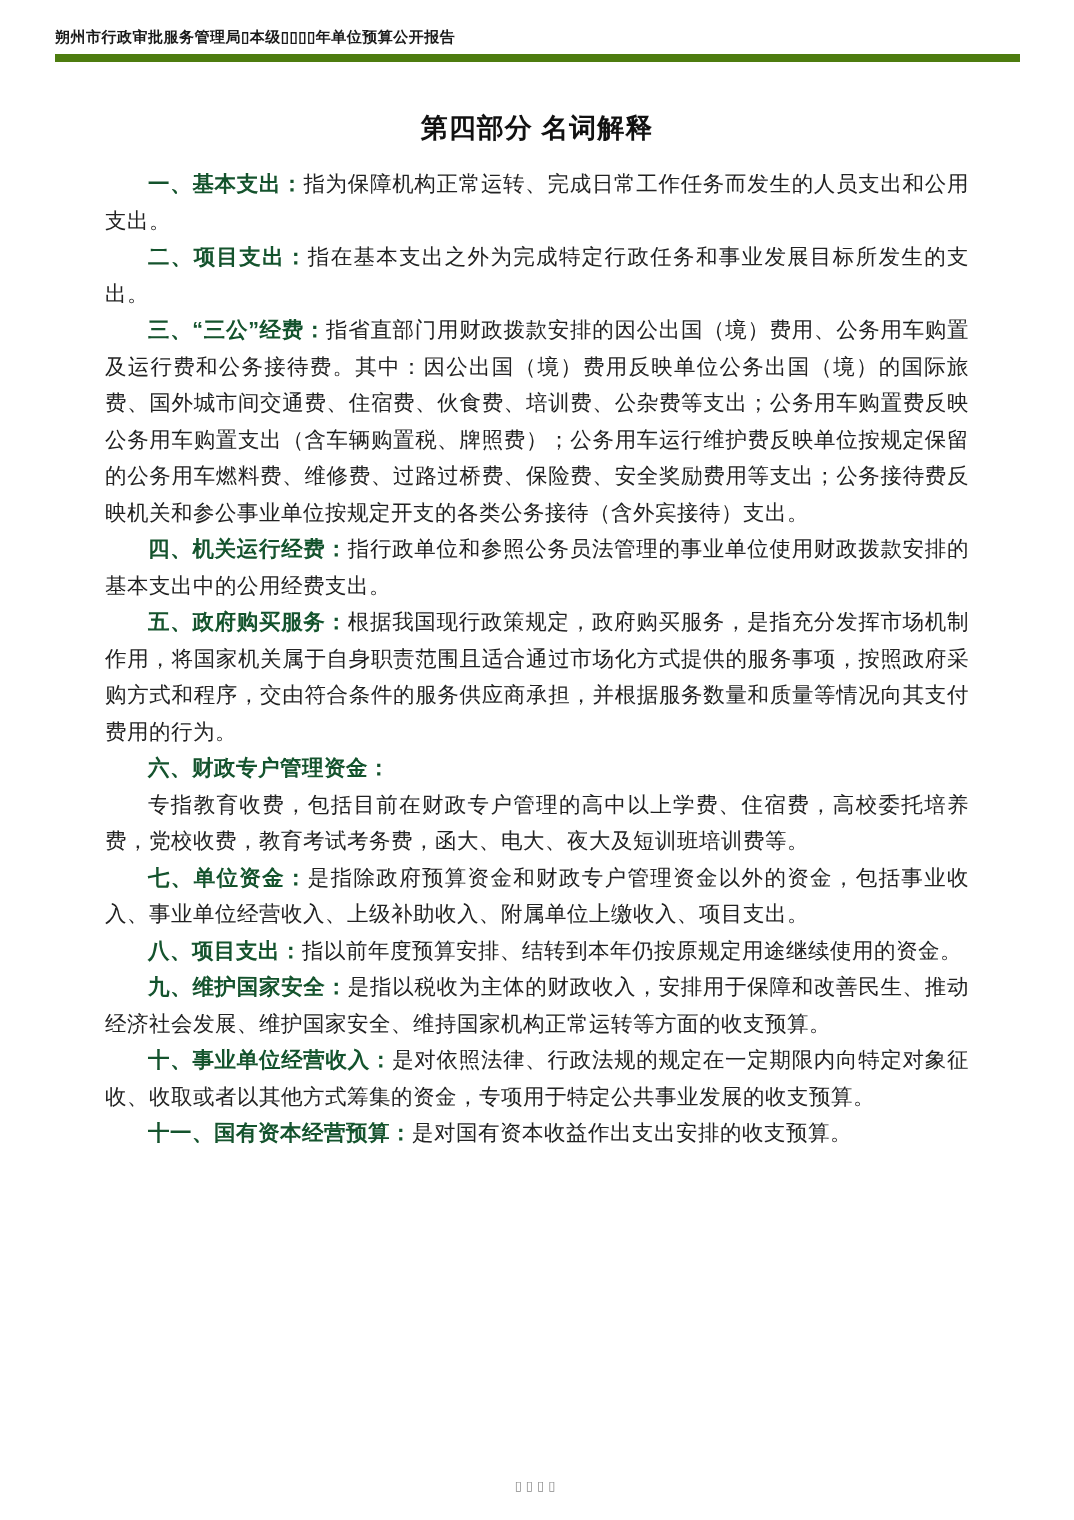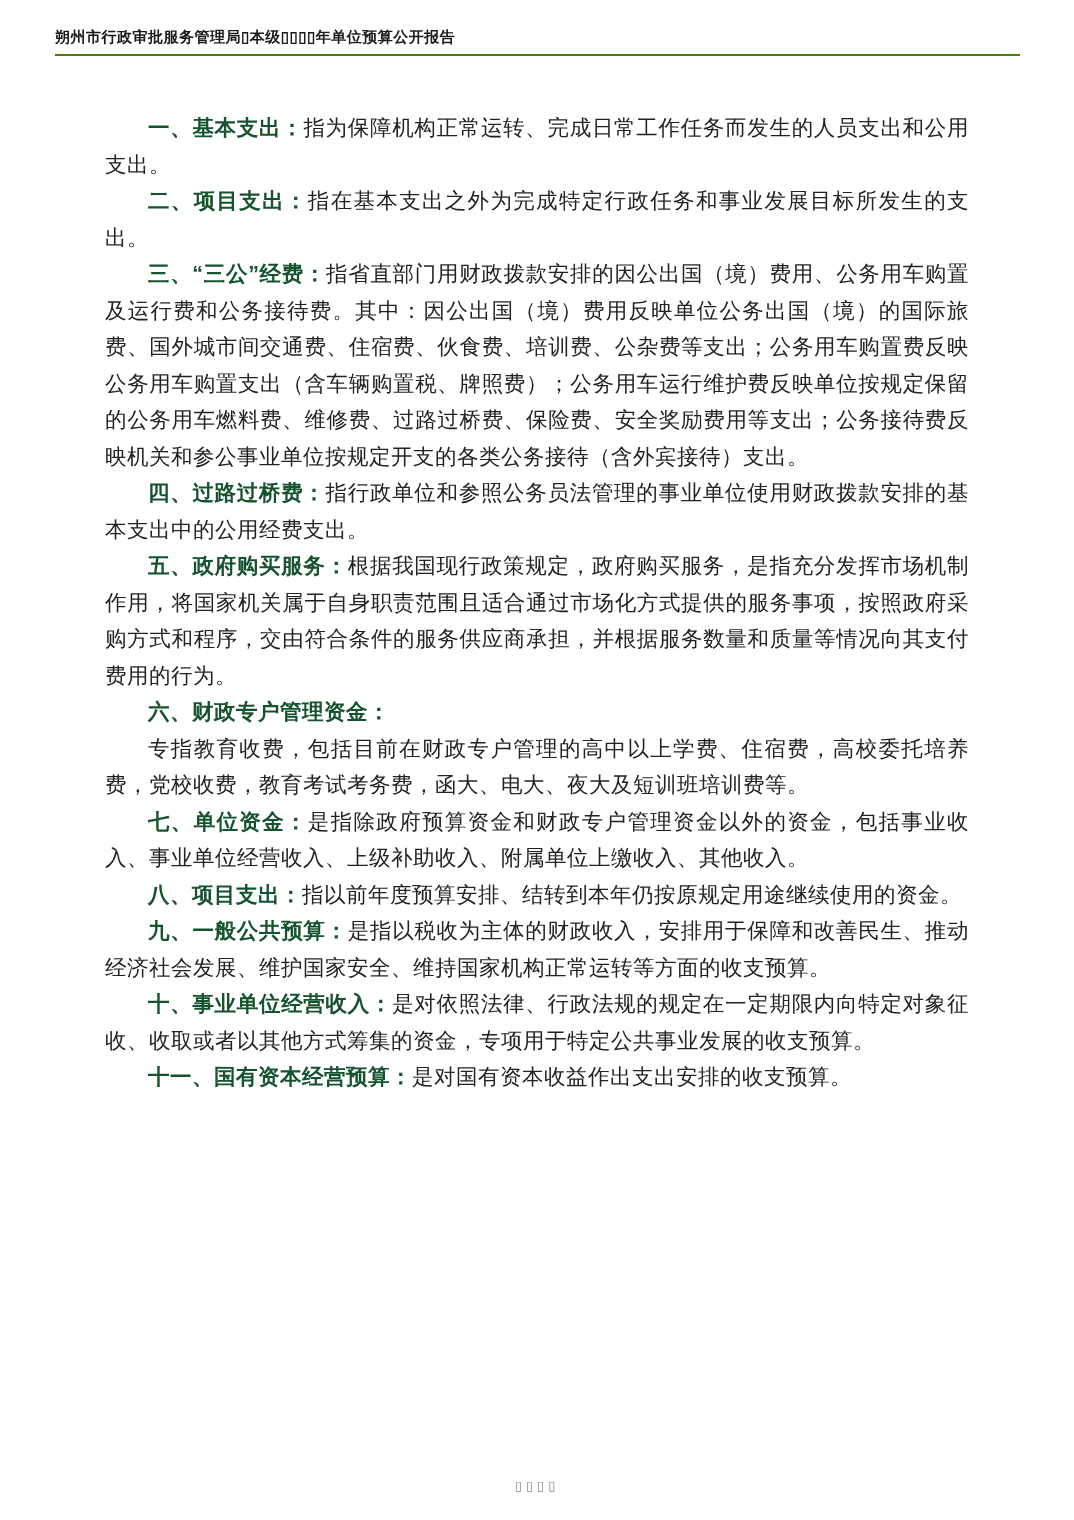--- a/index.html
+++ b/index.html
@@ -19,21 +19,21 @@
     position: absolute;
     top: 28px;
     left: 55px;
     width: 965px;
     font-family: "Liberation Sans", sans-serif;
     font-size: 15px;
     font-weight: bold;
     line-height: 18px;
     color: #1a1a1a;
     padding-bottom: 8px;
-    border-bottom: 2px solid #4d7c0f;
+    border-bottom: 8px solid #4d7c0f;
     letter-spacing: 0.5px;
   }
   
   .content {
     position: absolute;
     top: 110px;
     left: 105px;
     width: 864px;
   }
   .section-title {
@@ -74,40 +74,41 @@
 </style>
 </head>
 <body>
 
 <div class="page">
 
   <div class="doc-header">朔州市行政审批服务管理局▯本级▯▯▯▯年单位预算公开报告</div>
 
   <div class="content">
 
+    <div class="section-title">第四部分 名词解释</div>
 
     <p class="para"><span class="lead">一、基本支出：</span><span>指为保障机构正常运转、完成日常工作任务而发生的人员支出和公用支出。</span></p>
 
     <p class="para"><span class="lead">二、项目支出：</span><span>指在基本支出之外为完成特定行政任务和事业发展目标所发生的支出。</span></p>
 
     <p class="para"><span class="lead">三、“三公”经费：</span><span>指省直部门用财政拨款安排的因公出国（境）费用、公务用车购置及运行费和公务接待费。其中：因公出国（境）费用反映单位公务出国（境）的国际旅费、国外城市间交通费、住宿费、伙食费、培训费、公杂费等支出；公务用车购置费反映公务用车购置支出（含车辆购置税、牌照费）；公务用车运行维护费反映单位按规定保留的公务用车燃料费、维修费、过路过桥费、保险费、安全奖励费用等支出；公务接待费反映机关和参公事业单位按规定开支的各类公务接待（含外宾接待）支出。</span></p>
 
-    <p class="para"><span class="lead">四、过路过桥费：</span><span>指行政单位和参照公务员法管理的事业单位使用财政拨款安排的基本支出中的公用经费支出。</span></p>
+    <p class="para"><span class="lead">四、机关运行经费：</span><span>指行政单位和参照公务员法管理的事业单位使用财政拨款安排的基本支出中的公用经费支出。</span></p>
 
     <p class="para"><span class="lead">五、政府购买服务：</span><span>根据我国现行政策规定，政府购买服务，是指充分发挥市场机制作用，将国家机关属于自身职责范围且适合通过市场化方式提供的服务事项，按照政府采购方式和程序，交由符合条件的服务供应商承担，并根据服务数量和质量等情况向其支付费用的行为。</span></p>
 
     <p class="para"><span class="lead">六、财政专户管理资金：</span><span></span></p>
 
     <p class="para"><span class="lead"></span><span>专指教育收费，包括目前在财政专户管理的高中以上学费、住宿费，高校委托培养费，党校收费，教育考试考务费，函大、电大、夜大及短训班培训费等。</span></p>
 
-    <p class="para"><span class="lead">七、单位资金：</span><span>是指除政府预算资金和财政专户管理资金以外的资金，包括事业收入、事业单位经营收入、上级补助收入、附属单位上缴收入、其他收入。</span></p>
+    <p class="para"><span class="lead">七、单位资金：</span><span>是指除政府预算资金和财政专户管理资金以外的资金，包括事业收入、事业单位经营收入、上级补助收入、附属单位上缴收入、项目支出。</span></p>
 
     <p class="para"><span class="lead">八、项目支出：</span><span>指以前年度预算安排、结转到本年仍按原规定用途继续使用的资金。</span></p>
 
-    <p class="para"><span class="lead">九、一般公共预算：</span><span>是指以税收为主体的财政收入，安排用于保障和改善民生、推动经济社会发展、维护国家安全、维持国家机构正常运转等方面的收支预算。</span></p>
+    <p class="para"><span class="lead">九、维护国家安全：</span><span>是指以税收为主体的财政收入，安排用于保障和改善民生、推动经济社会发展、维护国家安全、维持国家机构正常运转等方面的收支预算。</span></p>
 
     <p class="para"><span class="lead">十、事业单位经营收入：</span><span>是对依照法律、行政法规的规定在一定期限内向特定对象征收、收取或者以其他方式筹集的资金，专项用于特定公共事业发展的收支预算。</span></p>
 
     <p class="para"><span class="lead">十一、国有资本经营预算：</span><span>是对国有资本收益作出支出安排的收支预算。</span></p>
 
 
   </div>
 
   <div class="doc-footer">▯▯▯▯</div>
 

